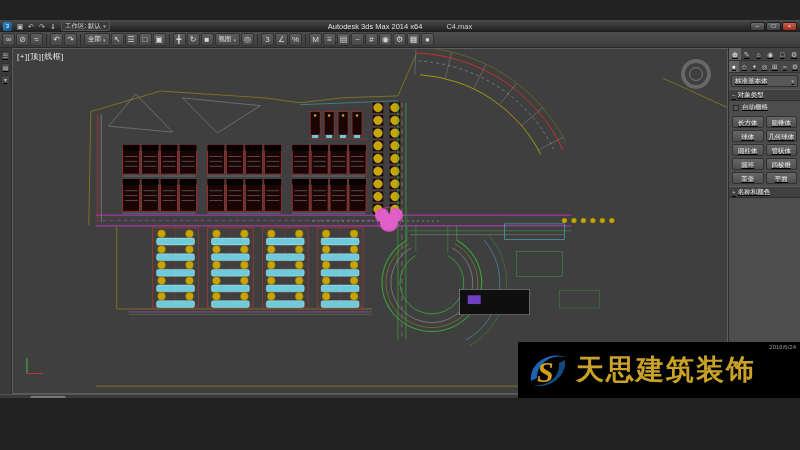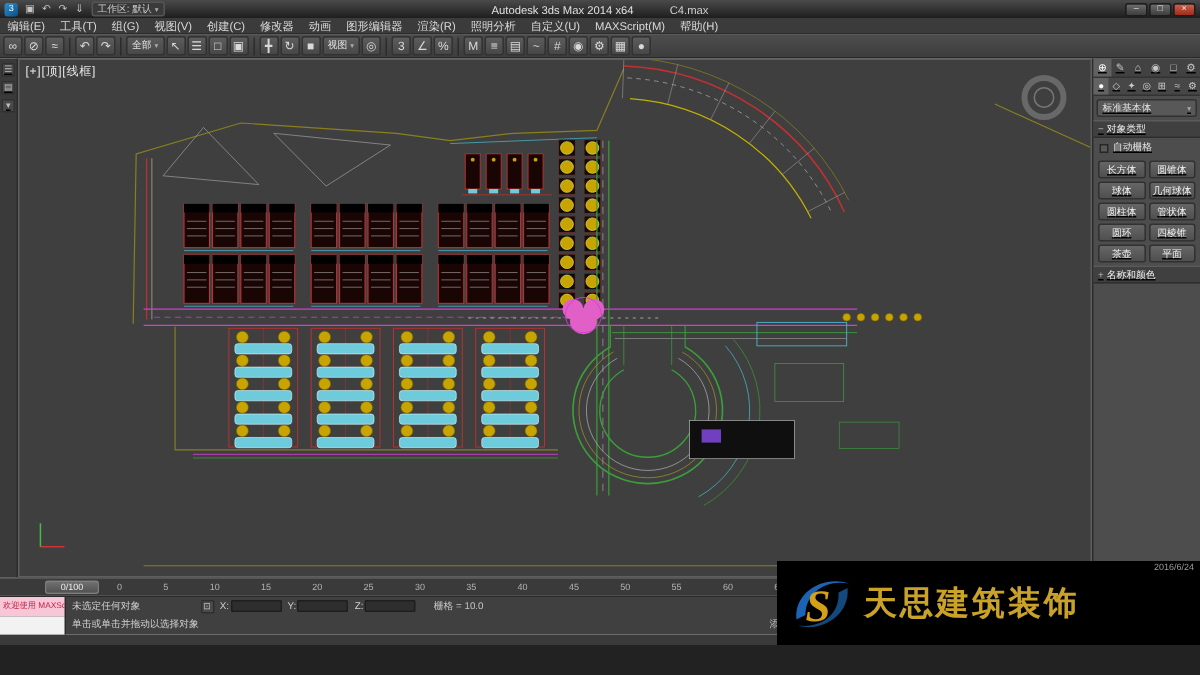--- a/index.html
+++ b/index.html
@@ -1,18 +1,18 @@
 <!DOCTYPE html>
 <html><head>
 <meta charset="utf-8">
 <style>
   *{box-sizing:border-box;margin:0;padding:0;}
   html,body{width:800px;height:450px;background:#222;}
-  .app{position:relative;width:800px;height:430px;background:#ffffff;overflow:hidden;
-       font-family:"Liberation Sans",sans-serif;cursor:default;}
+  .app{position:relative;width:800px;height:378px;background:#a16207;overflow:hidden;
+       font-family:"Liberation Sans",sans-serif;cursor:default;margin-top:20px;}
 
   
   .titlebar{height:12px;display:flex;align-items:center;gap:3px;
     background:linear-gradient(#4a4a4a,#1e1e1e);padding:0 3px;color:#cfcfcf;font-size:7px;position:relative;}
   .logo{width:9px;height:9px;background:linear-gradient(135deg,#2a8fd0,#0f4e86);border-radius:2px;
     color:#fff;font-size:6px;line-height:9px;text-align:center;flex:none;}
   .qicon{width:10px;height:9px;font-size:7px;line-height:9px;text-align:center;color:#c5c5c5;flex:none;}
   .ws{display:flex;align-items:center;gap:2px;padding:0 3px;height:10px;background:#3a3a3a;
     border:1px solid #555;border-radius:2px;font-size:6.5px;white-space:nowrap;}
   .title-center{position:absolute;left:120px;right:120px;text-align:center;font-size:7.5px;color:#e0e0e0;white-space:nowrap;}
@@ -95,21 +95,21 @@
   .cbox{display:inline-block;width:34px;height:8px;background:#2e2e2e;border:1px solid #1e1e1e;border-radius:1px;}
   .coords{display:flex;gap:4px;margin-left:36px;}
   .grid-txt{margin-left:8px;color:#c5c5c5;}
   .timetag{margin-left:auto;margin-right:244px;color:#bdbdbd;}
   .bottomfill{height:27px;background:#3a3a3a;}
 
   
   .watermark{position:absolute;right:0;bottom:0;width:282px;height:56px;background:#000;
     display:flex;align-items:center;gap:6px;padding:4px 8px;z-index:40;}
   .wm-logo{width:44px;height:44px;flex:none;}
-  .wm-company{font-family:"Liberation Serif",serif;font-weight:700;font-size:22px;color:#c9a227;
+  .wm-company{font-family:"Liberation Serif",serif;font-weight:700;font-size:28px;color:#c9a227;
     letter-spacing:2px;line-height:26px;white-space:nowrap;}
   .wm-contact{font-size:10px;font-weight:700;color:#2f7fe8;white-space:nowrap;margin-top:2px;}
   .wm-date{position:absolute;top:2px;right:4px;font-size:6px;color:#9a9a9a;}
 </style>
 </head>
 <body>
 
 <div class="app">
 
   <div class="titlebar">
@@ -128,35 +128,20 @@
       <span>Autodesk 3ds Max 2014 x64</span>
       <span class="title-file">C4.max</span>
     </span>
     <span class="winbtns">
       <span class="wbtn">–</span>
       <span class="wbtn">□</span>
       <span class="wbtn close">×</span>
     </span>
   </div>
 
-  <div class="menubar" id="menus">
-      <span class="mi">编辑(E)</span>
-      <span class="mi">工具(T)</span>
-      <span class="mi">组(G)</span>
-      <span class="mi">视图(V)</span>
-      <span class="mi">创建(C)</span>
-      <span class="mi">修改器</span>
-      <span class="mi">动画</span>
-      <span class="mi">图形编辑器</span>
-      <span class="mi">渲染(R)</span>
-      <span class="mi">照明分析</span>
-      <span class="mi">自定义(U)</span>
-      <span class="mi">MAXScript(M)</span>
-      <span class="mi">帮助(H)</span>
-    </div>
 
   <div class="toolbar" id="tbicons">
       <span class="tico">∞</span>
       <span class="tico">⊘</span>
       <span class="tico">≈</span>
       <span class="tsep"></span>
       <span class="tico">↶</span>
       <span class="tico">↷</span>
       <span class="tsep"></span>
       <span class="tdrop">全部<i>▾</i></span>

